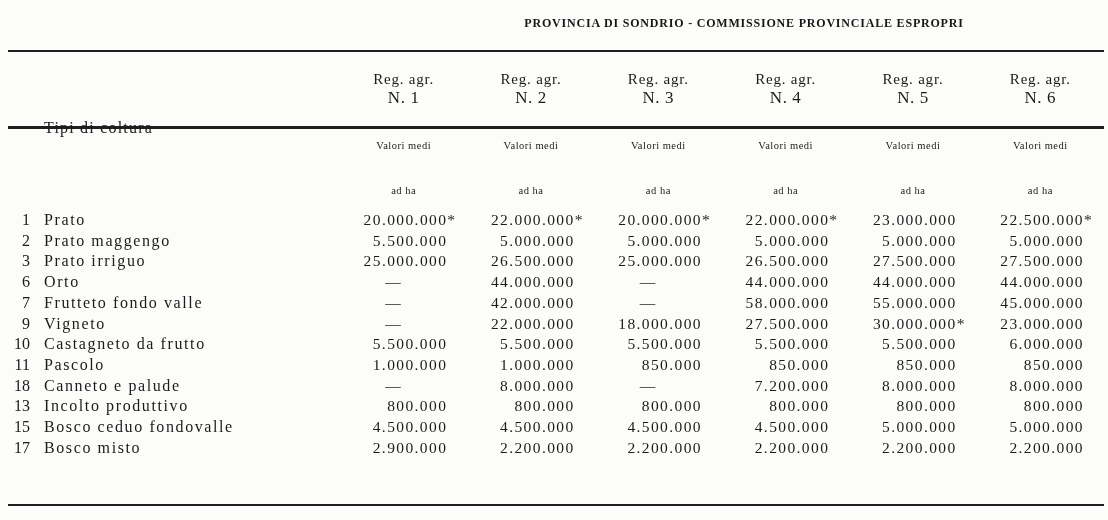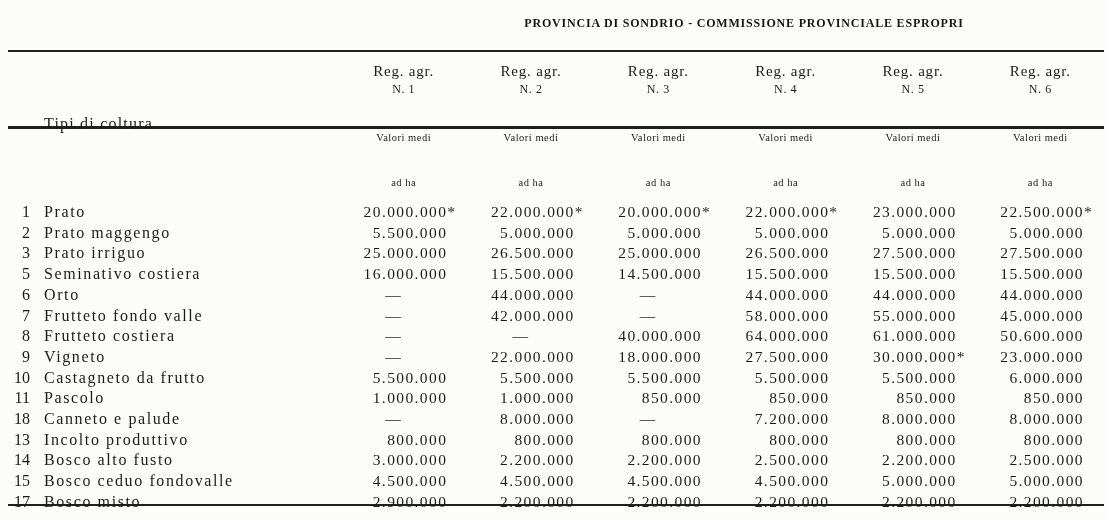--- a/index.html
+++ b/index.html
@@ -33,23 +33,23 @@
     border-collapse: collapse; table-layout: fixed;
   }
   col.c-label { width: 332px; }
 
   thead th { height: 74px; box-sizing: border-box; font-weight: normal; }
   th.label-header {
     text-align: left; vertical-align: middle;
     padding: 12px 0 8px 36px;
     font-size: 16px; letter-spacing: 1.2px; white-space: nowrap;
   }
-  th.colhead { vertical-align: top; padding-top: 9px; text-align: center; }
+  th.colhead { vertical-align: top; padding-top: 17px; text-align: center; }
   .h-reg { font-size: 15px; line-height: 18px; letter-spacing: 0.8px; }
-  .h-num { font-size: 12px; line-height: 19px; letter-spacing: 0.6px; }
+  .h-num { font-size: 17px; line-height: 19px; letter-spacing: 0.6px; }
   .h-sub { font-size: 10.5px; line-height: 13px; letter-spacing: 0.5px; margin-top: 32px; }
 
   tbody td {
     padding: 0; line-height: 20.7px; font-size: 15.5px;
     letter-spacing: 1.4px; white-space: nowrap;
   }
   tbody tr:first-child td { padding-top: 12px; }
   td.label-cell { text-align: left; font-size: 16px; letter-spacing: 1.6px; }
   .row-num {
     display: inline-block; width: 22px; text-align: right;
@@ -142,54 +142,36 @@
       <tr>
         <td class="label-cell"><span class="row-num">3</span><span class="row-label">Prato irriguo</span></td>
         <td class="val">25.000.000</td>
         <td class="val">26.500.000</td>
         <td class="val">25.000.000</td>
         <td class="val">26.500.000</td>
         <td class="val">27.500.000</td>
         <td class="val">27.500.000</td>
       </tr>
       <tr>
-        <td class="label-cell"><span class="row-num">5</span><span class="row-label">Seminativo costiera</span></td>
-        <td class="val">16.000.000</td>
-        <td class="val">15.500.000</td>
-        <td class="val">14.500.000</td>
-        <td class="val">15.500.000</td>
-        <td class="val">15.500.000</td>
-        <td class="val">15.500.000</td>
-      </tr>
-      <tr>
         <td class="label-cell"><span class="row-num">6</span><span class="row-label">Orto</span></td>
         <td class="val dash">—</td>
         <td class="val">44.000.000</td>
         <td class="val dash">—</td>
         <td class="val">44.000.000</td>
         <td class="val">44.000.000</td>
         <td class="val">44.000.000</td>
       </tr>
       <tr>
         <td class="label-cell"><span class="row-num">7</span><span class="row-label">Frutteto fondo valle</span></td>
         <td class="val dash">—</td>
         <td class="val">42.000.000</td>
         <td class="val dash">—</td>
         <td class="val">58.000.000</td>
         <td class="val">55.000.000</td>
         <td class="val">45.000.000</td>
-      </tr>
-      <tr>
-        <td class="label-cell"><span class="row-num">8</span><span class="row-label">Frutteto costiera</span></td>
-        <td class="val dash">—</td>
-        <td class="val dash">—</td>
-        <td class="val">40.000.000</td>
-        <td class="val">64.000.000</td>
-        <td class="val">61.000.000</td>
-        <td class="val">50.600.000</td>
       </tr>
       <tr>
         <td class="label-cell"><span class="row-num">9</span><span class="row-label">Vigneto</span></td>
         <td class="val dash">—</td>
         <td class="val">22.000.000</td>
         <td class="val">18.000.000</td>
         <td class="val">27.500.000</td>
         <td class="val"><span>30.000.000</span><span class="star">*</span></td>
         <td class="val">23.000.000</td>
       </tr>
@@ -223,29 +205,20 @@
       <tr>
         <td class="label-cell"><span class="row-num">13</span><span class="row-label">Incolto produttivo</span></td>
         <td class="val">800.000</td>
         <td class="val">800.000</td>
         <td class="val">800.000</td>
         <td class="val">800.000</td>
         <td class="val">800.000</td>
         <td class="val">800.000</td>
       </tr>
       <tr>
-        <td class="label-cell"><span class="row-num">14</span><span class="row-label">Bosco alto fusto</span></td>
-        <td class="val">3.000.000</td>
-        <td class="val">2.200.000</td>
-        <td class="val">2.200.000</td>
-        <td class="val">2.500.000</td>
-        <td class="val">2.200.000</td>
-        <td class="val">2.500.000</td>
-      </tr>
-      <tr>
         <td class="label-cell"><span class="row-num">15</span><span class="row-label">Bosco ceduo fondovalle</span></td>
         <td class="val">4.500.000</td>
         <td class="val">4.500.000</td>
         <td class="val">4.500.000</td>
         <td class="val">4.500.000</td>
         <td class="val">5.000.000</td>
         <td class="val">5.000.000</td>
       </tr>
       <tr>
         <td class="label-cell"><span class="row-num">17</span><span class="row-label">Bosco misto</span></td>

